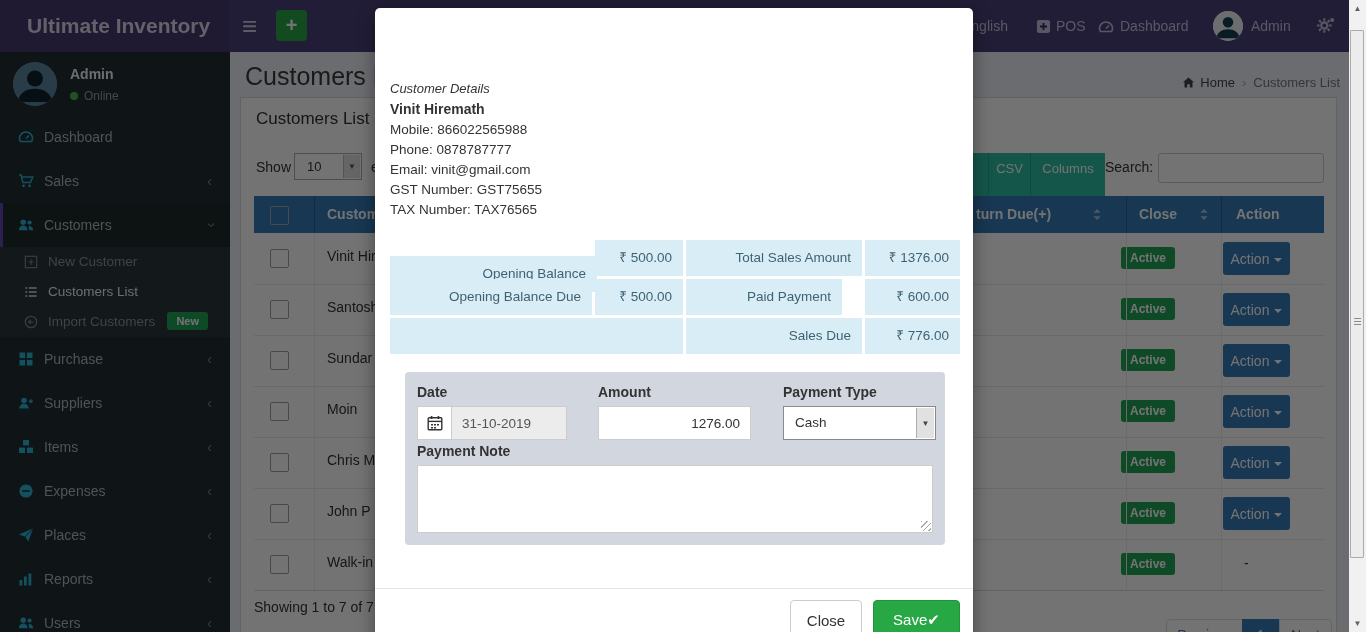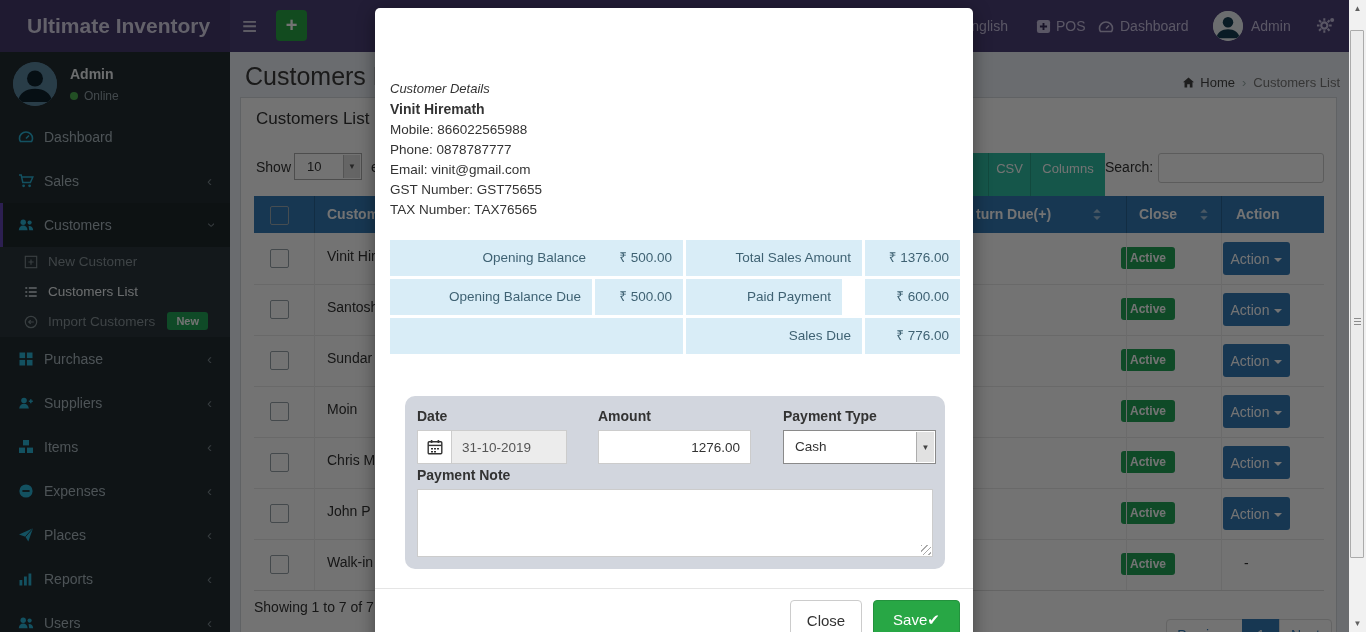--- a/index.html
+++ b/index.html
@@ -89,21 +89,21 @@
   .mhead{position:absolute;left:0;top:0;width:100%;height:54px;border-radius:5px 5px 0 0;
          background:linear-gradient(to right,#2ab9a9,#1a77d2);}
   .mtitle{width:100%;text-align:center;line-height:54px;color:#fff;font-size:17px;}
   .mclose{position:absolute;right:13px;top:15px;color:#a9d7ee;font-size:19px;line-height:19px;cursor:pointer;}
   .cd-label{position:absolute;left:15px;top:73px;font-style:italic;font-size:13px;}
   .cd-name{position:absolute;left:15px;top:93px;font-weight:bold;}
   .cd-line{position:absolute;left:15px;font-size:13.5px;}
   .btable{position:absolute;left:15px;top:232px;width:570px;}
   .bcell{position:absolute;height:36px;background:#d9edf7;color:#3f6273;font-size:13.5px;
          line-height:36px;text-align:right;box-sizing:border-box;padding-right:11px;}
-  .fpanel{position:absolute;left:30px;top:364px;width:540px;height:173px;background:#d2d6de;border-radius:10px;margin-top:24px;}
+  .fpanel{position:absolute;left:30px;top:364px;width:540px;height:173px;background:#d2d6de;border-radius:4px;}
   .flabel{position:absolute;font-weight:bold;color:#333;}
   .dategrp{position:absolute;left:12px;top:34px;height:34px;}
   .dateadd{position:absolute;left:0;top:0;width:35px;height:34px;background:#fff;border:1px solid #ccc;
            box-sizing:border-box;cursor:pointer;}
   .dateadd .cal{position:absolute;left:9px;top:8px;width:16px;height:16px;color:#333;}
   .datein{position:absolute;left:34px;top:0;width:116px;height:34px;background:#ececec;border:1px solid #ccc;
           box-sizing:border-box;font-family:inherit;font-size:13.5px;color:#555;padding:0 10px;}
   .amtin{position:absolute;left:193px;top:34px;width:153px;height:34px;border:1px solid #ccc;box-sizing:border-box;
          background:#fff;font-family:inherit;font-size:13.5px;color:#333;text-align:right;padding:0 10px;}
   .ptype{position:absolute;left:378px;top:34px;width:153px;height:34px;background:#fff;border:1px solid #8a8a8a;
@@ -436,21 +436,21 @@
 
     <div class="cd-label">Customer Details</div>
     <div class="cd-name">Vinit Hiremath</div>
     <div class="cd-line" style="top:114px">Mobile: 866022565988</div>
     <div class="cd-line" style="top:134px">Phone: 0878787777</div>
     <div class="cd-line" style="top:154px">Email: vinit@gmail.com</div>
     <div class="cd-line" style="top:174px">GST Number: GST75655</div>
     <div class="cd-line" style="top:194px">TAX Number: TAX76565</div>
 
     <div class="btable">
-      <div class="bcell" style="left:0;top:0;width:207px">Opening Balance</div>
+      <div class="bcell" style="left:0;top:16px;width:207px">Opening Balance</div>
       <div class="bcell" style="left:205px;top:0;width:88px">₹ 500.00</div>
       <div class="bcell" style="left:296px;top:0;width:176px">Total Sales Amount</div>
       <div class="bcell" style="left:475px;top:0;width:95px">₹ 1376.00</div>
 
       <div class="bcell" style="left:0;top:39px;width:202px">Opening Balance Due</div>
       <div class="bcell" style="left:205px;top:39px;width:88px">₹ 500.00</div>
       <div class="bcell" style="left:296px;top:39px;width:156px">Paid Payment</div>
       <div class="bcell" style="left:475px;top:39px;width:95px">₹ 600.00</div>
 
       <div class="bcell" style="left:0;top:78px;width:293px"></div>

